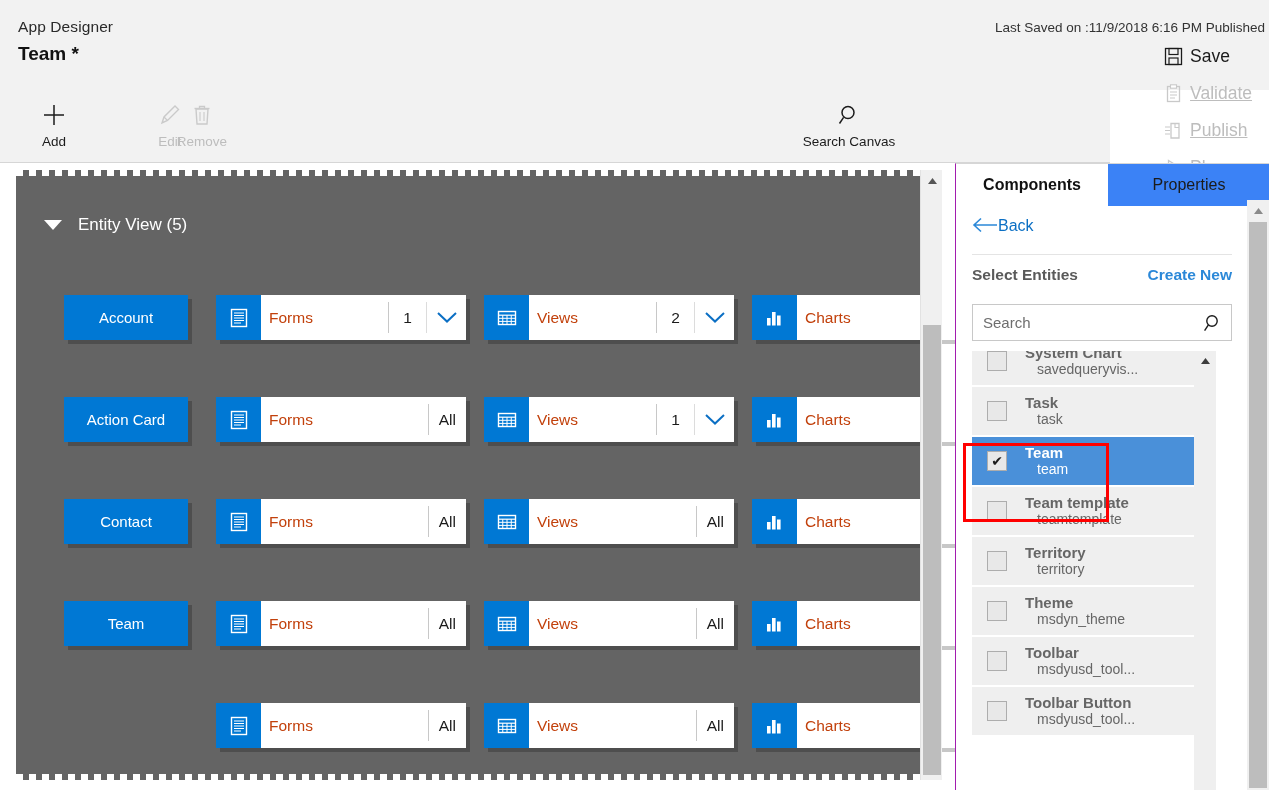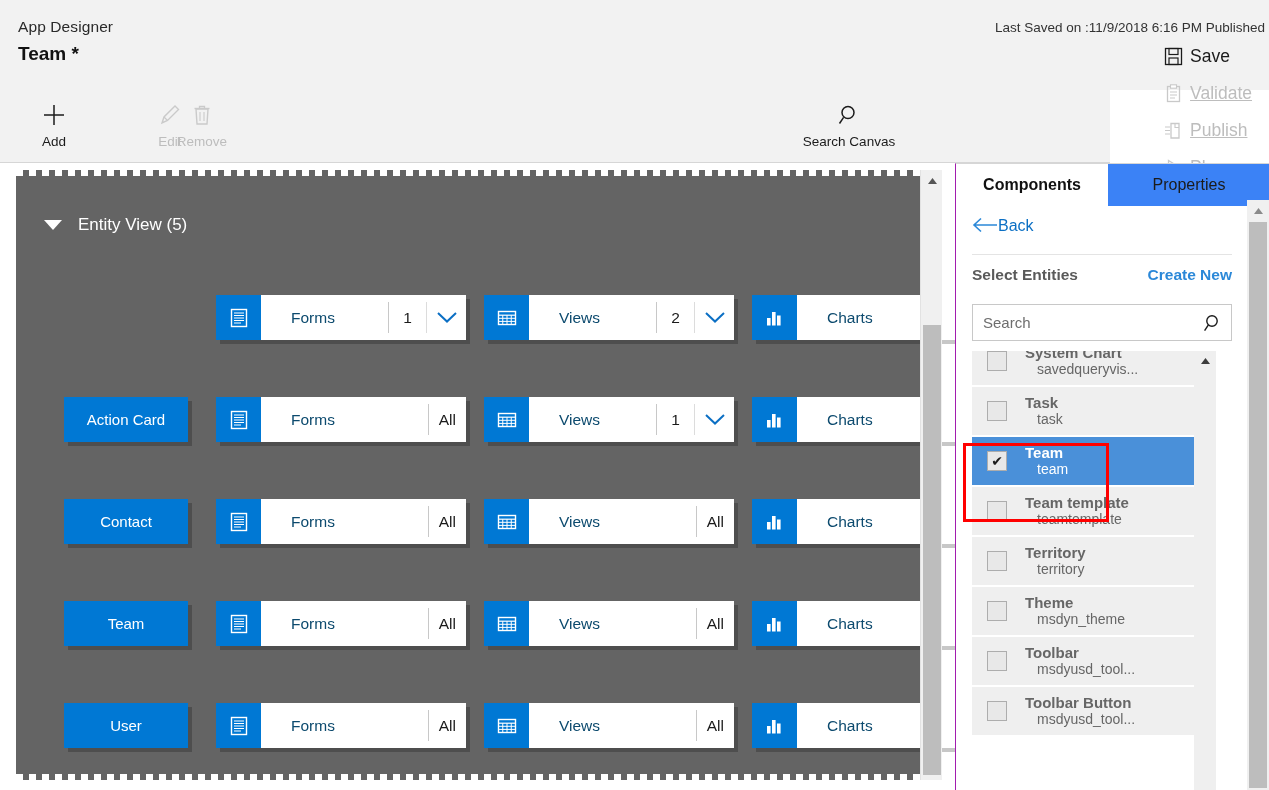--- a/index.html
+++ b/index.html
@@ -98,21 +98,21 @@
     box-shadow:4px 4px 0 rgba(0,0,0,0.22);
     cursor:pointer; overflow:hidden;
   }
   .comp-card.forms { left:200px; width:250px; }
   .comp-card.views { left:468px; width:250px; }
   .comp-card.charts { left:736px; width:250px; }
   .cc-icon {
     width:45px; flex:0 0 45px; background:#0078d4;
     display:flex; align-items:center; justify-content:center;
   }
-  .cc-label { flex:1 1 auto; display:flex; align-items:center; padding-left:30px; font-size:15.5px; color:#0c4a6e; }
+  .cc-label { flex:1 1 auto; display:flex; align-items:center; padding-left:8px; font-size:15.5px; color:#c2410c; }
   .cc-count {
     flex:0 0 auto; min-width:38px; display:flex; align-items:center; justify-content:center;
     font-size:15.5px; color:#1b1b1b; border-left:1px solid #c8c8c8;
     margin:7px 0; padding:0 10px;
   }
   .cc-chev {
     flex:0 0 40px; display:flex; align-items:center; justify-content:center;
     border-left:1px solid #dcdcdc; margin:7px 0;
   }
 
@@ -332,20 +332,23 @@
   <div id="canvas-dash-top"></div>
   <div id="canvas-dash-bottom"></div>
 
   <div id="entity-view-header">
     <span id="entity-view-caret"></span>
     <span id="entity-view-title">Entity View (5)</span>
   </div>
 
   <div id="entity-rows">
       <div class="entity-row" style="top: 125px;">
+        <div class="ent-name-btn">
+          <span>Account</span>
+        </div>
         <div class="comp-card forms">
           <div class="cc-icon">
             <svg width="22" height="22" viewBox="0 0 22 22">
               <rect x="3.5" y="2.5" width="15" height="17" fill="none" stroke="#fff" stroke-width="1.4"></rect>
               <path d="M6 6h10M6 8.5h10M6 11h10M6 13.5h10M6 16h7" stroke="#fff" stroke-width="1.1"></path>
             </svg>
           </div>
           <div class="cc-label">Forms</div>
           <div class="cc-count">1</div>
           <div class="cc-chev">
@@ -500,23 +503,20 @@
             <svg width="22" height="22" viewBox="0 0 22 22">
               <rect x="3" y="11" width="3.6" height="7.5" fill="#fff"></rect>
               <rect x="8" y="5" width="3.6" height="13.5" fill="#fff"></rect>
               <rect x="13" y="8.5" width="3.6" height="10" fill="#fff"></rect>
             </svg>
           </div>
           <div class="cc-label">Charts</div>
         </div>
       </div>
       <div class="entity-row" style="top: 533px;">
-        <div class="ent-name-btn">
-          <span>User</span>
-        </div>
         <div class="comp-card forms">
           <div class="cc-icon">
             <svg width="22" height="22" viewBox="0 0 22 22">
               <rect x="3.5" y="2.5" width="15" height="17" fill="none" stroke="#fff" stroke-width="1.4"></rect>
               <path d="M6 6h10M6 8.5h10M6 11h10M6 13.5h10M6 16h7" stroke="#fff" stroke-width="1.1"></path>
             </svg>
           </div>
           <div class="cc-label">Forms</div>
           <div class="cc-count">All</div>
         </div>

